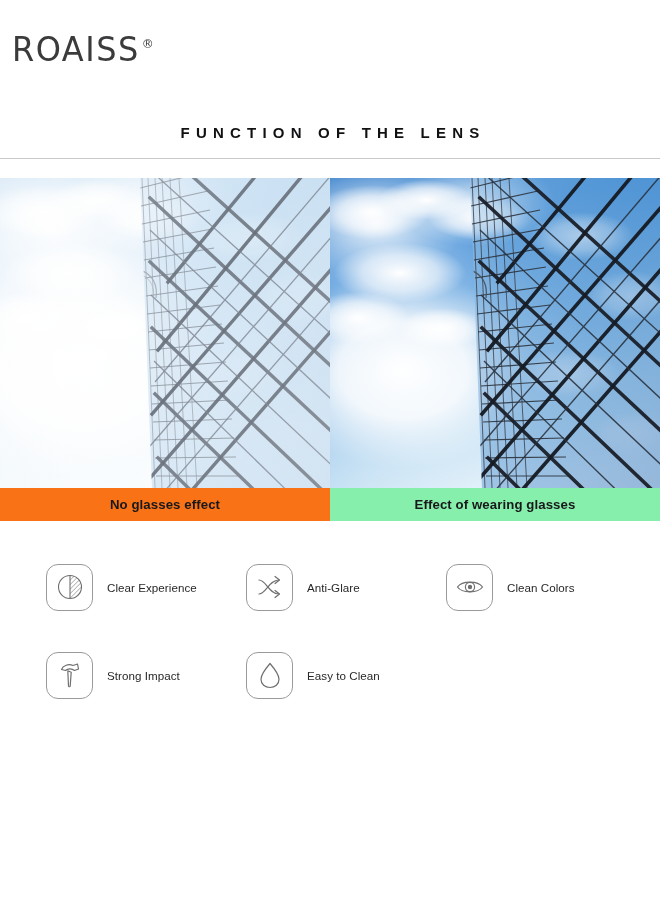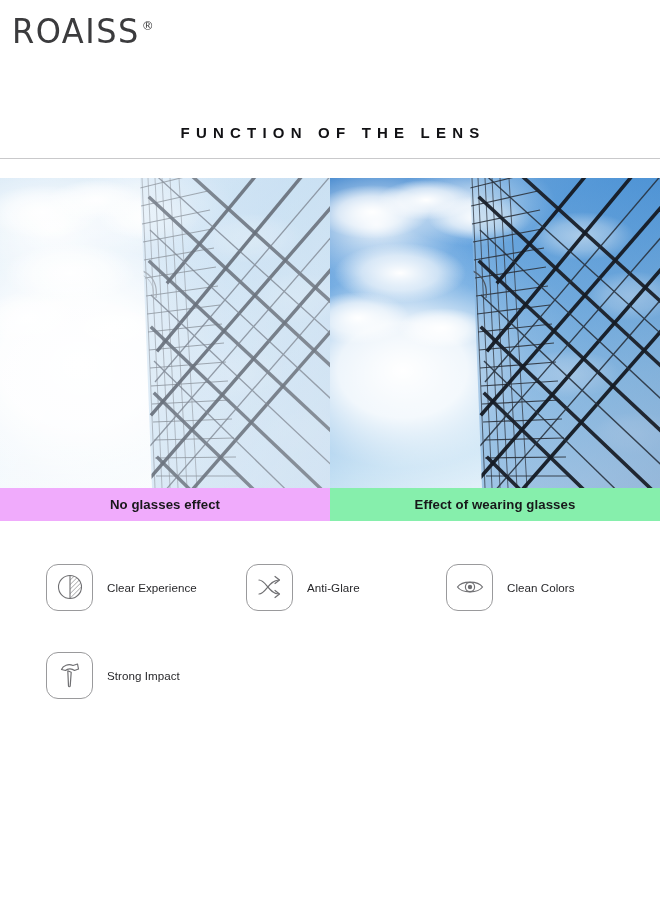--- a/index.html
+++ b/index.html
@@ -6,21 +6,21 @@
   body{
     width:660px;height:900px;
     background:#ffffff;
     font-family:"Liberation Sans", sans-serif;
     overflow:hidden;
     position:relative;
   }
   .page{width:660px;height:900px;position:relative;}
 
   
-  .brand-bar{height:62px;padding:14px 0 0 12px;box-sizing:border-box;}
+  .brand-bar{height:62px;padding:32px 0 0 12px;box-sizing:border-box;}
   .brand-logo{
     display:inline-block;
     font-size:32px;
     letter-spacing:1.5px;
     color:#3b3b3d;
     font-family:"DejaVu Sans", sans-serif;
     font-weight:400;
     line-height:1;
     position:relative;
     transform:scaleY(1.08);
@@ -100,21 +100,21 @@
     flex:0 0 330px;
     height:33px;
     display:flex;
     align-items:center;
     justify-content:center;
     font-size:13.2px;
     font-weight:bold;
     color:#18181a;
     letter-spacing:0.1px;
   }
-  .caption-left{background:#f0abfc;}
+  .caption-left{background:#f97316;}
   .caption-right{background:#86efac;}
 
   
   .features{
     margin-top:22px;
     padding:0 34px 0 46px;
     box-sizing:border-box;
     text-align:right;
   }
   .feature-row{
@@ -415,18 +415,26 @@
       <div class="feature">
         <div class="feature-icon">
           <svg width="30" height="30" viewBox="0 0 30 30" fill="none" stroke="#6f6f72" stroke-width="1.2" stroke-linejoin="round" stroke-linecap="round">
             <path d="M6.5 9.5 C8 5.5 13.5 3.5 18 5.5 L22.5 4 L23.5 9 L19.5 10.5 C17 8.5 13 8 10.5 10.5 Z"></path>
             <path d="M12.8 10.8 L16.2 12.2 L15.2 26 C15.1 27 13.6 27 13.5 26 Z"></path>
           </svg>
         </div>
         <span class="feature-label">Strong Impact</span>
       </div>
 
+      <div class="feature">
+        <div class="feature-icon">
+          <svg width="30" height="30" viewBox="0 0 30 30" fill="none" stroke="#6f6f72" stroke-width="1.2" stroke-linejoin="round">
+            <path d="M15 3.5 C15 3.5 6 14 6 19.2 C6 24.3 10 27.5 15 27.5 C20 27.5 24 24.3 24 19.2 C24 14 15 3.5 15 3.5 Z"></path>
+          </svg>
+        </div>
+        <span class="feature-label">Easy to Clean</span>
+      </div>
 
     </div>
   </div>
 
   <div class="spacer-bottom"></div>
 </div>
 
 </body></html>

